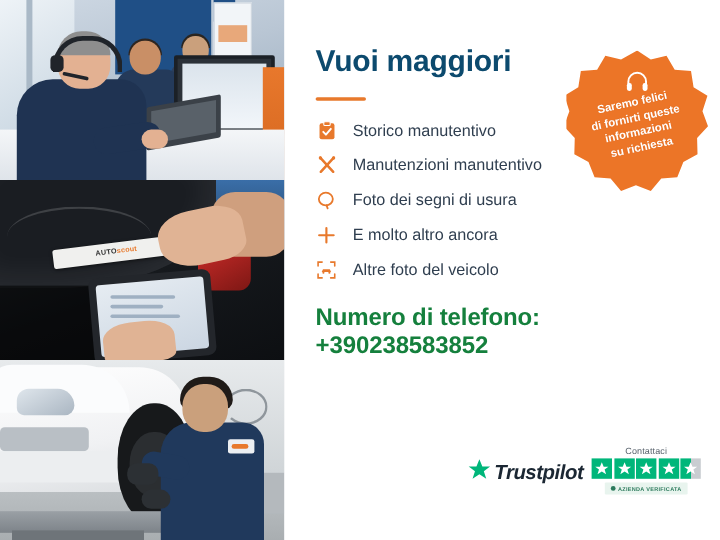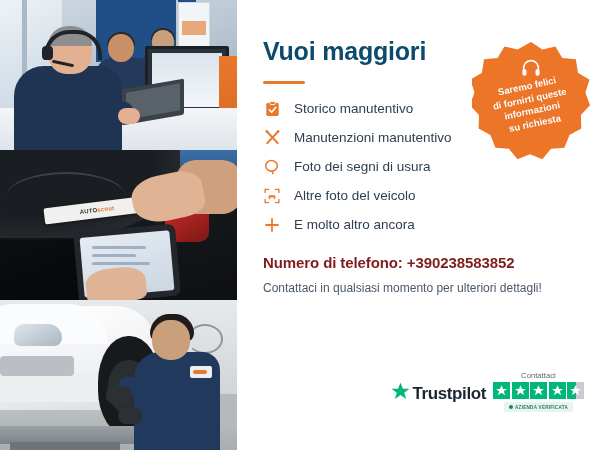--- a/index.html
+++ b/index.html
@@ -387,23 +387,23 @@
   }
   .feature-icon svg { display:block; }
   .feature-label {
     font-size: 13.5px;
     color: #2f3e4f;
     line-height: 1.2;
   }
 
   .phone-line {
     margin-top: 20px;
-    font-size: 15px;
+    font-size: 20px;
     font-weight: bold;
-    color: #7f1d1d;
+    color: #15803d;
     letter-spacing: -0.1px;
   }
   .sub-copy {
     margin-top: 8px;
     font-size: 12px;
     line-height: 1.55;
     color: #4a5968;
     max-width: 300px;
   }
   .sub-copy div { white-space: nowrap; }
@@ -415,20 +415,21 @@
     bottom: 38px;
     display: flex;
     align-items: flex-start;
     gap: 7px;
   }
   .tp-logo {
     display: flex;
     align-items: center;
     gap: 3px;
     padding-top: 11px;
+    font-style: italic;
   }
   .tp-star-logo { color: #00b67a; display:block; }
   .tp-word {
     font-size: 17px;
     font-weight: bold;
     color: #1b2733;
     letter-spacing: -0.4px;
   }
   .tp-right { display:flex; flex-direction:column; align-items:center; }
   .tp-excellent {
@@ -596,52 +597,51 @@
           <svg width="16" height="16" viewBox="0 0 17 17" stroke="#e8792c" stroke-width="1.6" fill="none" stroke-linecap="round">
             <ellipse cx="8" cy="7.3" rx="6.2" ry="5.6"></ellipse>
             <path d="M8.6 12.8 L9.6 15.6"></path>
           </svg>
         </span>
         <span class="feature-label">Foto dei segni di usura</span>
       </li>
 
       <li class="feature">
         <span class="feature-icon">
+          <svg width="16" height="16" viewBox="0 0 18 18" stroke="#e8792c" stroke-width="2" stroke-linecap="round">
+            <path d="M9 2.2 V15.8"></path>
+            <path d="M2.2 9 H15.8"></path>
+          </svg>
+        </span>
+        <span class="feature-label">E molto altro ancora</span>
+      </li>
+
+      <li class="feature">
+        <span class="feature-icon">
           <svg width="16" height="16" viewBox="0 0 18 18" stroke="#e8792c" stroke-width="1.5" fill="none" stroke-linecap="round">
             <path d="M1.2 5.2 V1.6 H5"></path>
             <path d="M13 1.6 H16.8 V5.2"></path>
             <path d="M16.8 12.8 V16.4 H13"></path>
             <path d="M5 16.4 H1.2 V12.8"></path>
             <path d="M4.6 10.8 h8.8 l-1.2-2.6 h-6.4 z" fill="#e8792c" stroke="none"></path>
             <circle cx="6.2" cy="11.6" r="1" fill="#e8792c" stroke="none"></circle>
             <circle cx="11.8" cy="11.6" r="1" fill="#e8792c" stroke="none"></circle>
           </svg>
         </span>
         <span class="feature-label">Altre foto del veicolo</span>
       </li>
 
-      <li class="feature">
-        <span class="feature-icon">
-          <svg width="16" height="16" viewBox="0 0 18 18" stroke="#e8792c" stroke-width="2" stroke-linecap="round">
-            <path d="M9 2.2 V15.8"></path>
-            <path d="M2.2 9 H15.8"></path>
-          </svg>
-        </span>
-        <span class="feature-label">E molto altro ancora</span>
-      </li>
-
     </ul>
 
     <div class="phone-line">
       <span>Numero di telefono:</span>
       <span>+390238583852</span>
     </div>
 
     <div class="sub-copy">
-      <div>Contattaci in qualsiasi momento per ulteriori dettagli!</div>
     </div>
 
     <div class="trust">
       <div class="tp-logo">
         <span class="tp-star-logo">
           <svg width="19" height="19" viewBox="0 0 20 20">
             <path d="M10 0.8 L12.6 7.2 L19.4 7.2 L13.9 11.3 L16 17.8 L10 13.8 L4 17.8 L6.1 11.3 L0.6 7.2 L7.4 7.2 Z" fill="#00b67a"></path>
           </svg>
         </span>
         <span class="tp-word">Trustpilot</span>

